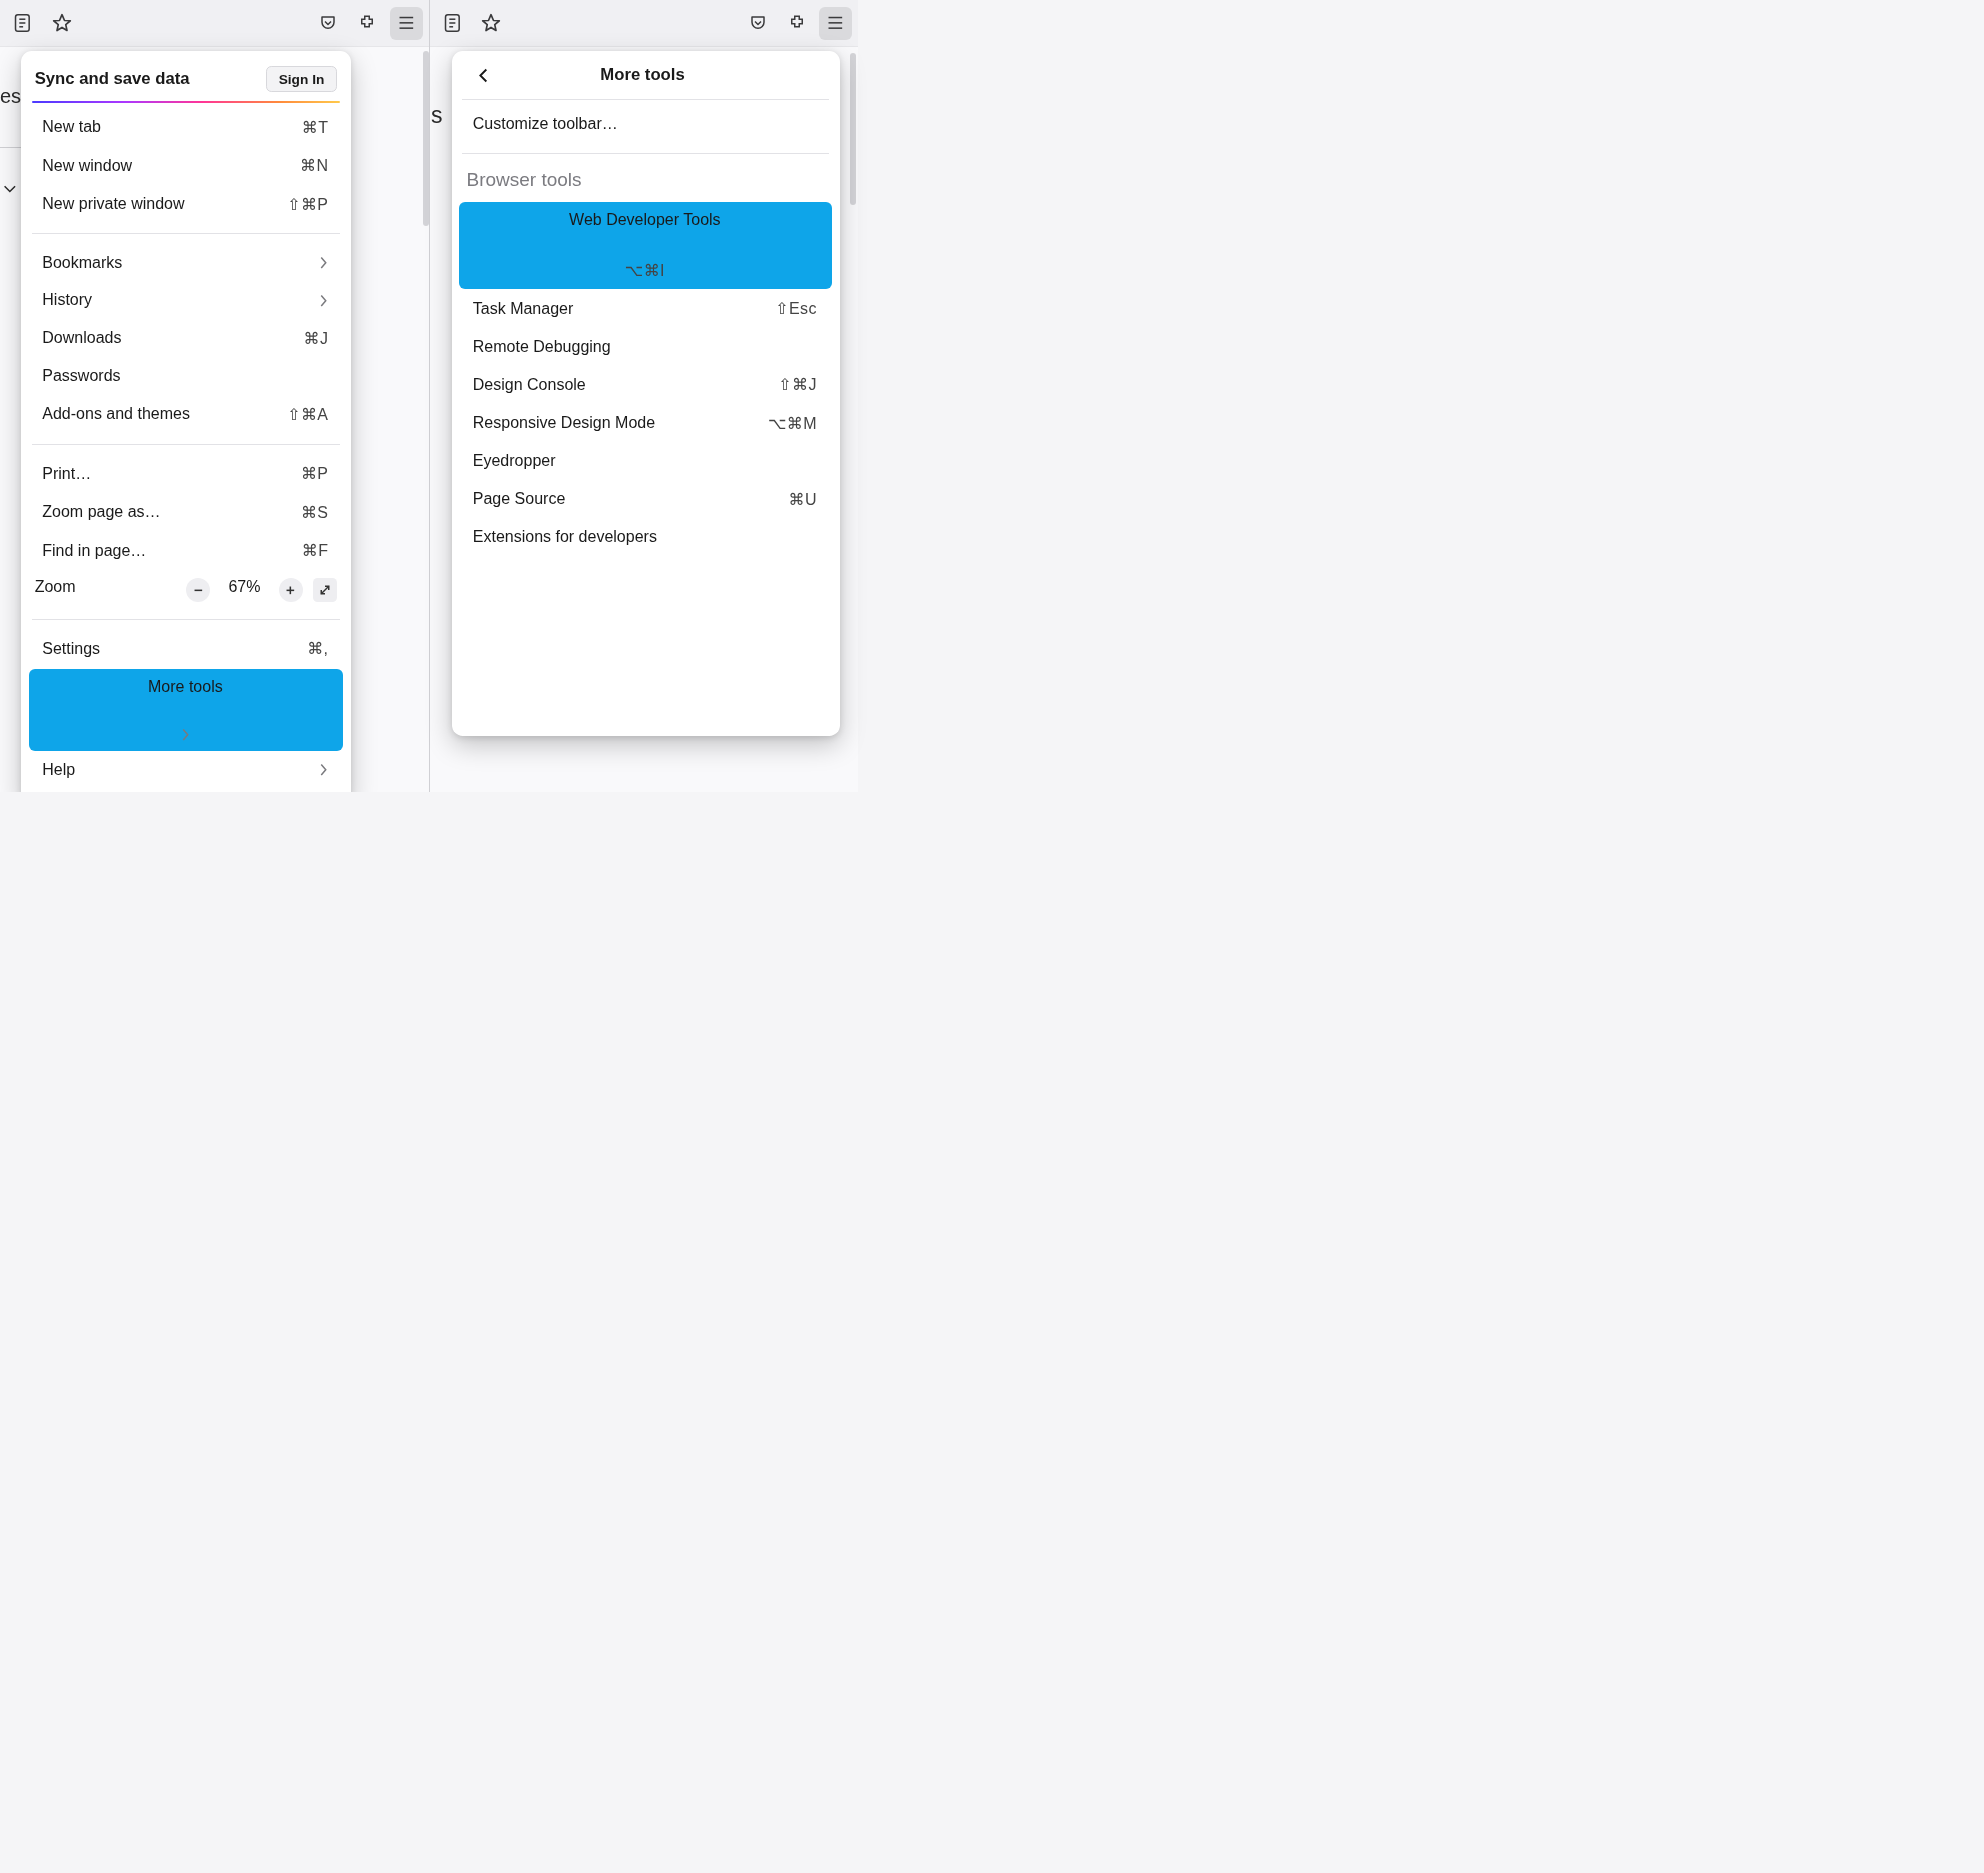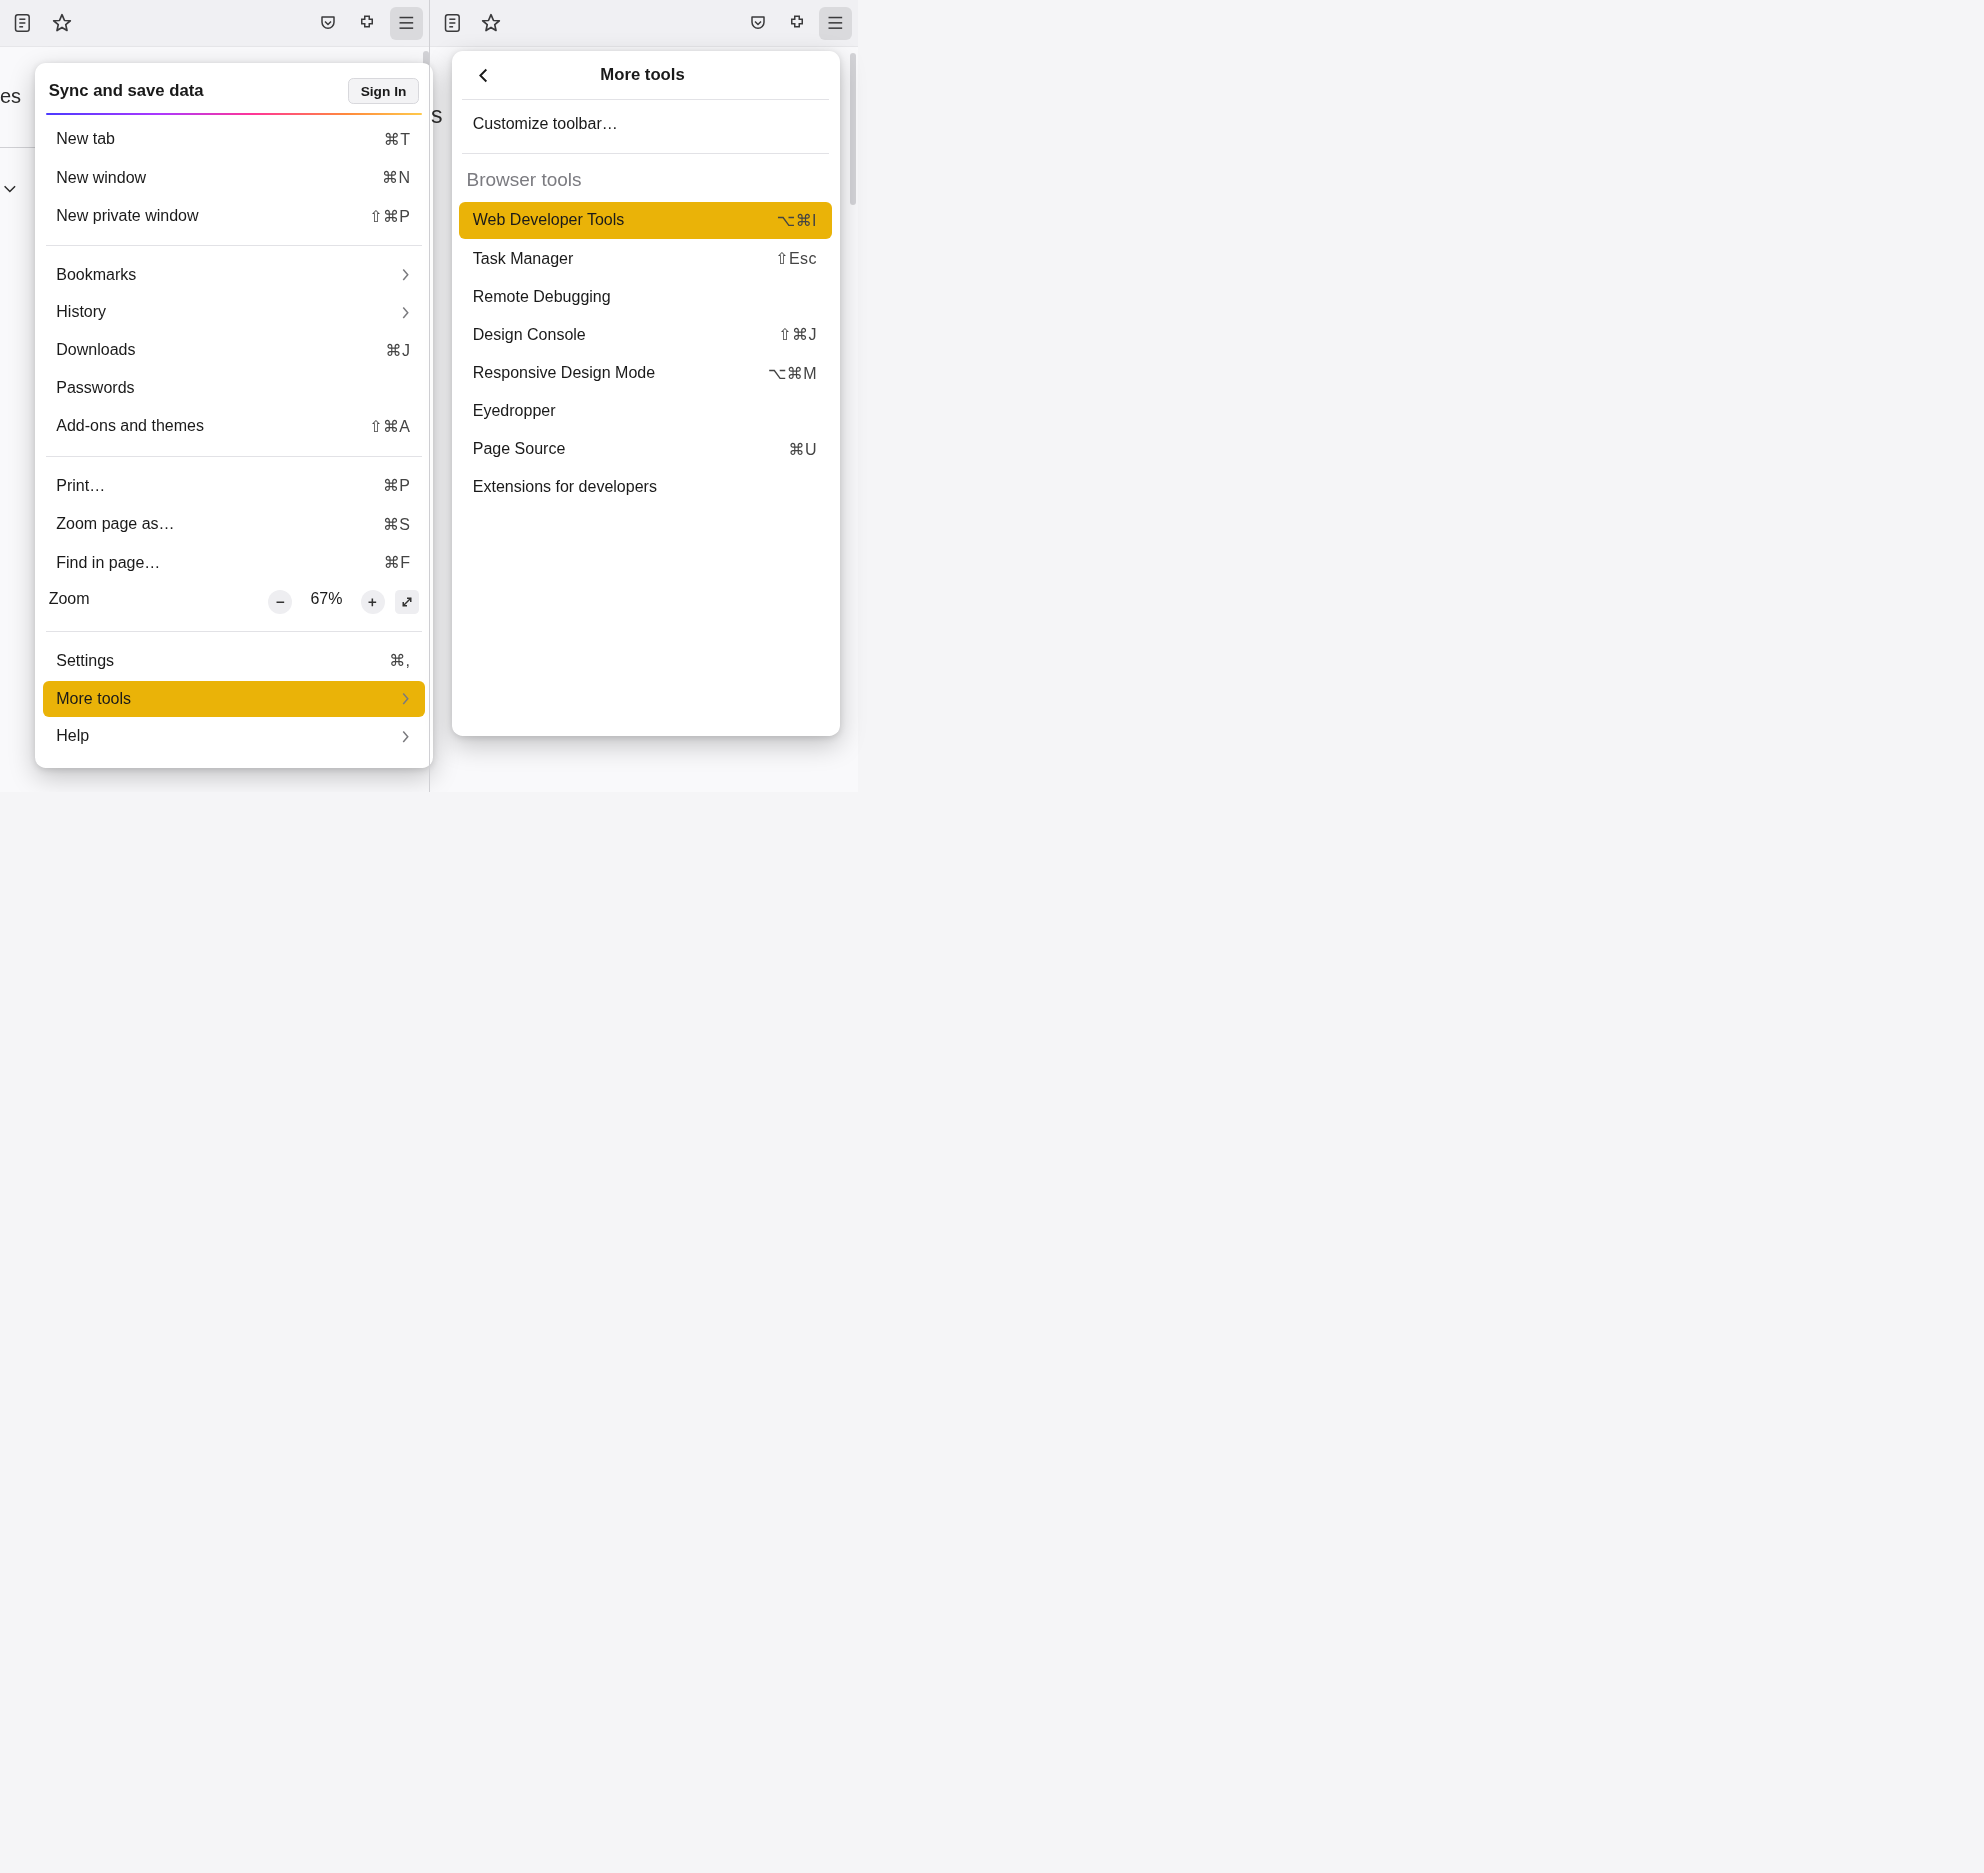--- a/index.html
+++ b/index.html
@@ -74,23 +74,22 @@
   .popup {
     position: absolute;
     top: 51px;
     background: #fff;
     border-radius: 10.7px;
     box-shadow: 0 9px 27px rgba(0,0,0,0.22), 0 1.5px 6px rgba(0,0,0,0.12);
     overflow: hidden;
     padding-bottom: 7.6px;
   }
   .popup.left {
-    left: 35px;
-    width: 398px;
-    margin-top: 12px;
+    left: 21px;
+    width: 330px;
   }
   .popup.right {
     left: 22px;
     width: 388px;
     min-height: 685px;
   }
   .sync-header {
     display: flex;
     align-items: center;
     justify-content: space-between;
@@ -127,21 +126,22 @@
     align-items: center;
     justify-content: space-between;
     padding: 9px 15px 9px 13.7px;
     font-size: 16px;
     color: #1a1a1a;
     border-radius: 6px;
     margin: 1.5px 7.6px;
     gap: 32px;
   }
   .menu-item.highlight {
-    background: #eab308;
+    background: #0ea5e9;
+    flex-direction: column;
   }
   .menu-item .label { flex: 1; }
   .shortcut {
     font-size: 16px;
     color: #444;
     font-family: -apple-system, "SF Pro Text", Arial, sans-serif;
     letter-spacing: 0.4px;
   }
   .chev-right svg { color: #7a7a7e; }
   .zoom-row {

